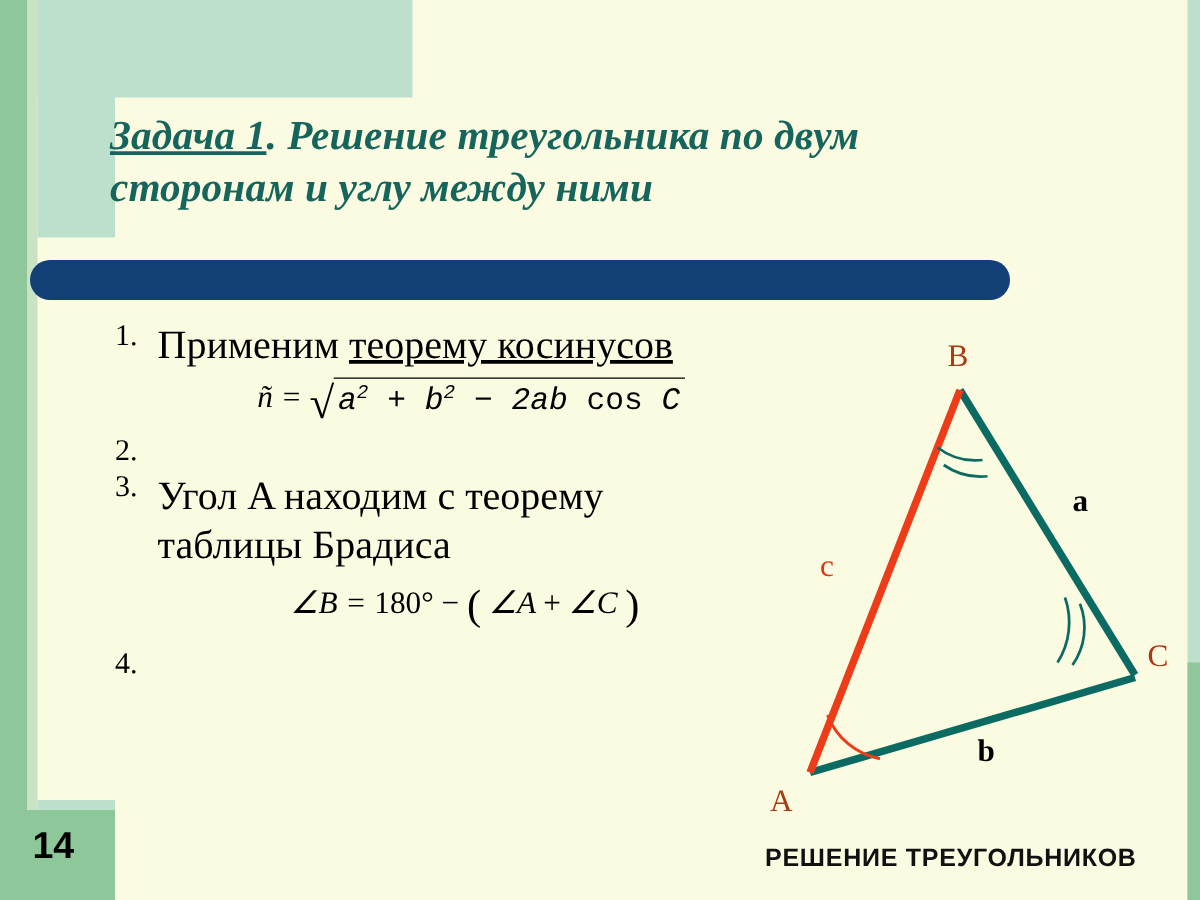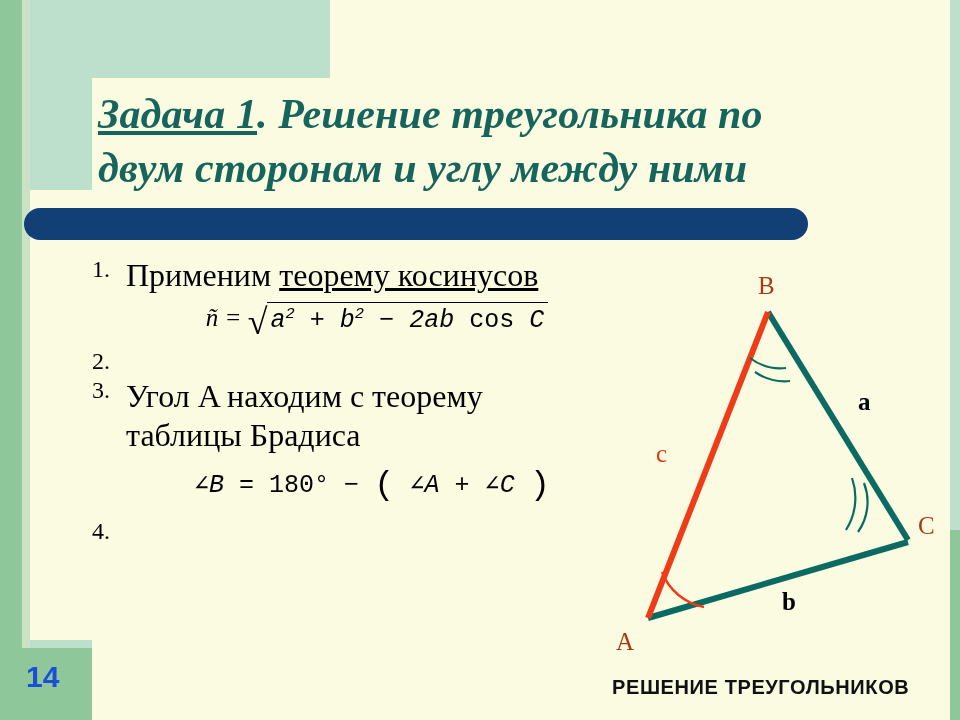--- a/index.html
+++ b/index.html
@@ -55,28 +55,28 @@
     position: absolute;
     left: 0;
     top: 0;
     width: 22px;
     height: 720px;
     background: #8ec89a;
   }
   
   .title {
     position: absolute;
-    left: 98px;
+    left: 88px;
     top: 88px;
     width: 730px;
     color: #16655c;
     font-family: "Liberation Serif", serif;
     font-weight: bold;
     font-style: italic;
-    font-size: 42px;
+    font-size: 33px;
     line-height: 1.28;
     letter-spacing: 0.1px;
   }
   .title .u {
     text-decoration: underline;
   }
   
   .title-bar {
     position: absolute;
     left: 24px;
@@ -158,21 +158,21 @@
   }
   .frac .den {
     padding: 2px 6px 0 6px;
     display: block;
   }
   
   .page-num {
     position: absolute;
     left: 26px;
     top: 660px;
-    color: #1d4ed8;
+    color: #000000;
     font-family: "Liberation Sans", sans-serif;
     font-weight: bold;
     font-size: 30px;
   }
   .page-num-bg {
     position: absolute;
     left: 0px;
     top: 648px;
     width: 92px;
     height: 72px;
@@ -277,21 +277,21 @@
     <div class="step">
       <div class="step-num">2.</div>
     </div>
 
 
     <div class="step">
       <div class="step-num">3.</div>
       <div class="step-text" style="width:460px;">Угол A находим с теорему таблицы Брадиса</div>
     </div>
 
-    <div class="formula" style="margin-top:12px;margin-bottom:14px;font-family:Liberation Mono, monospace;">
+    <div class="formula" style="margin-top:12px;margin-bottom:14px;">
       <span>∠B =</span>
       <span class="up">180°</span>
       <span class="up">−</span>
       <span class="up" style="font-size:34px;vertical-align:middle;">(</span>
       <span>∠A</span>
       <span class="up">+</span>
       <span>∠C</span>
       <span class="up" style="font-size:34px;vertical-align:middle;">)</span>
     </div>
 

